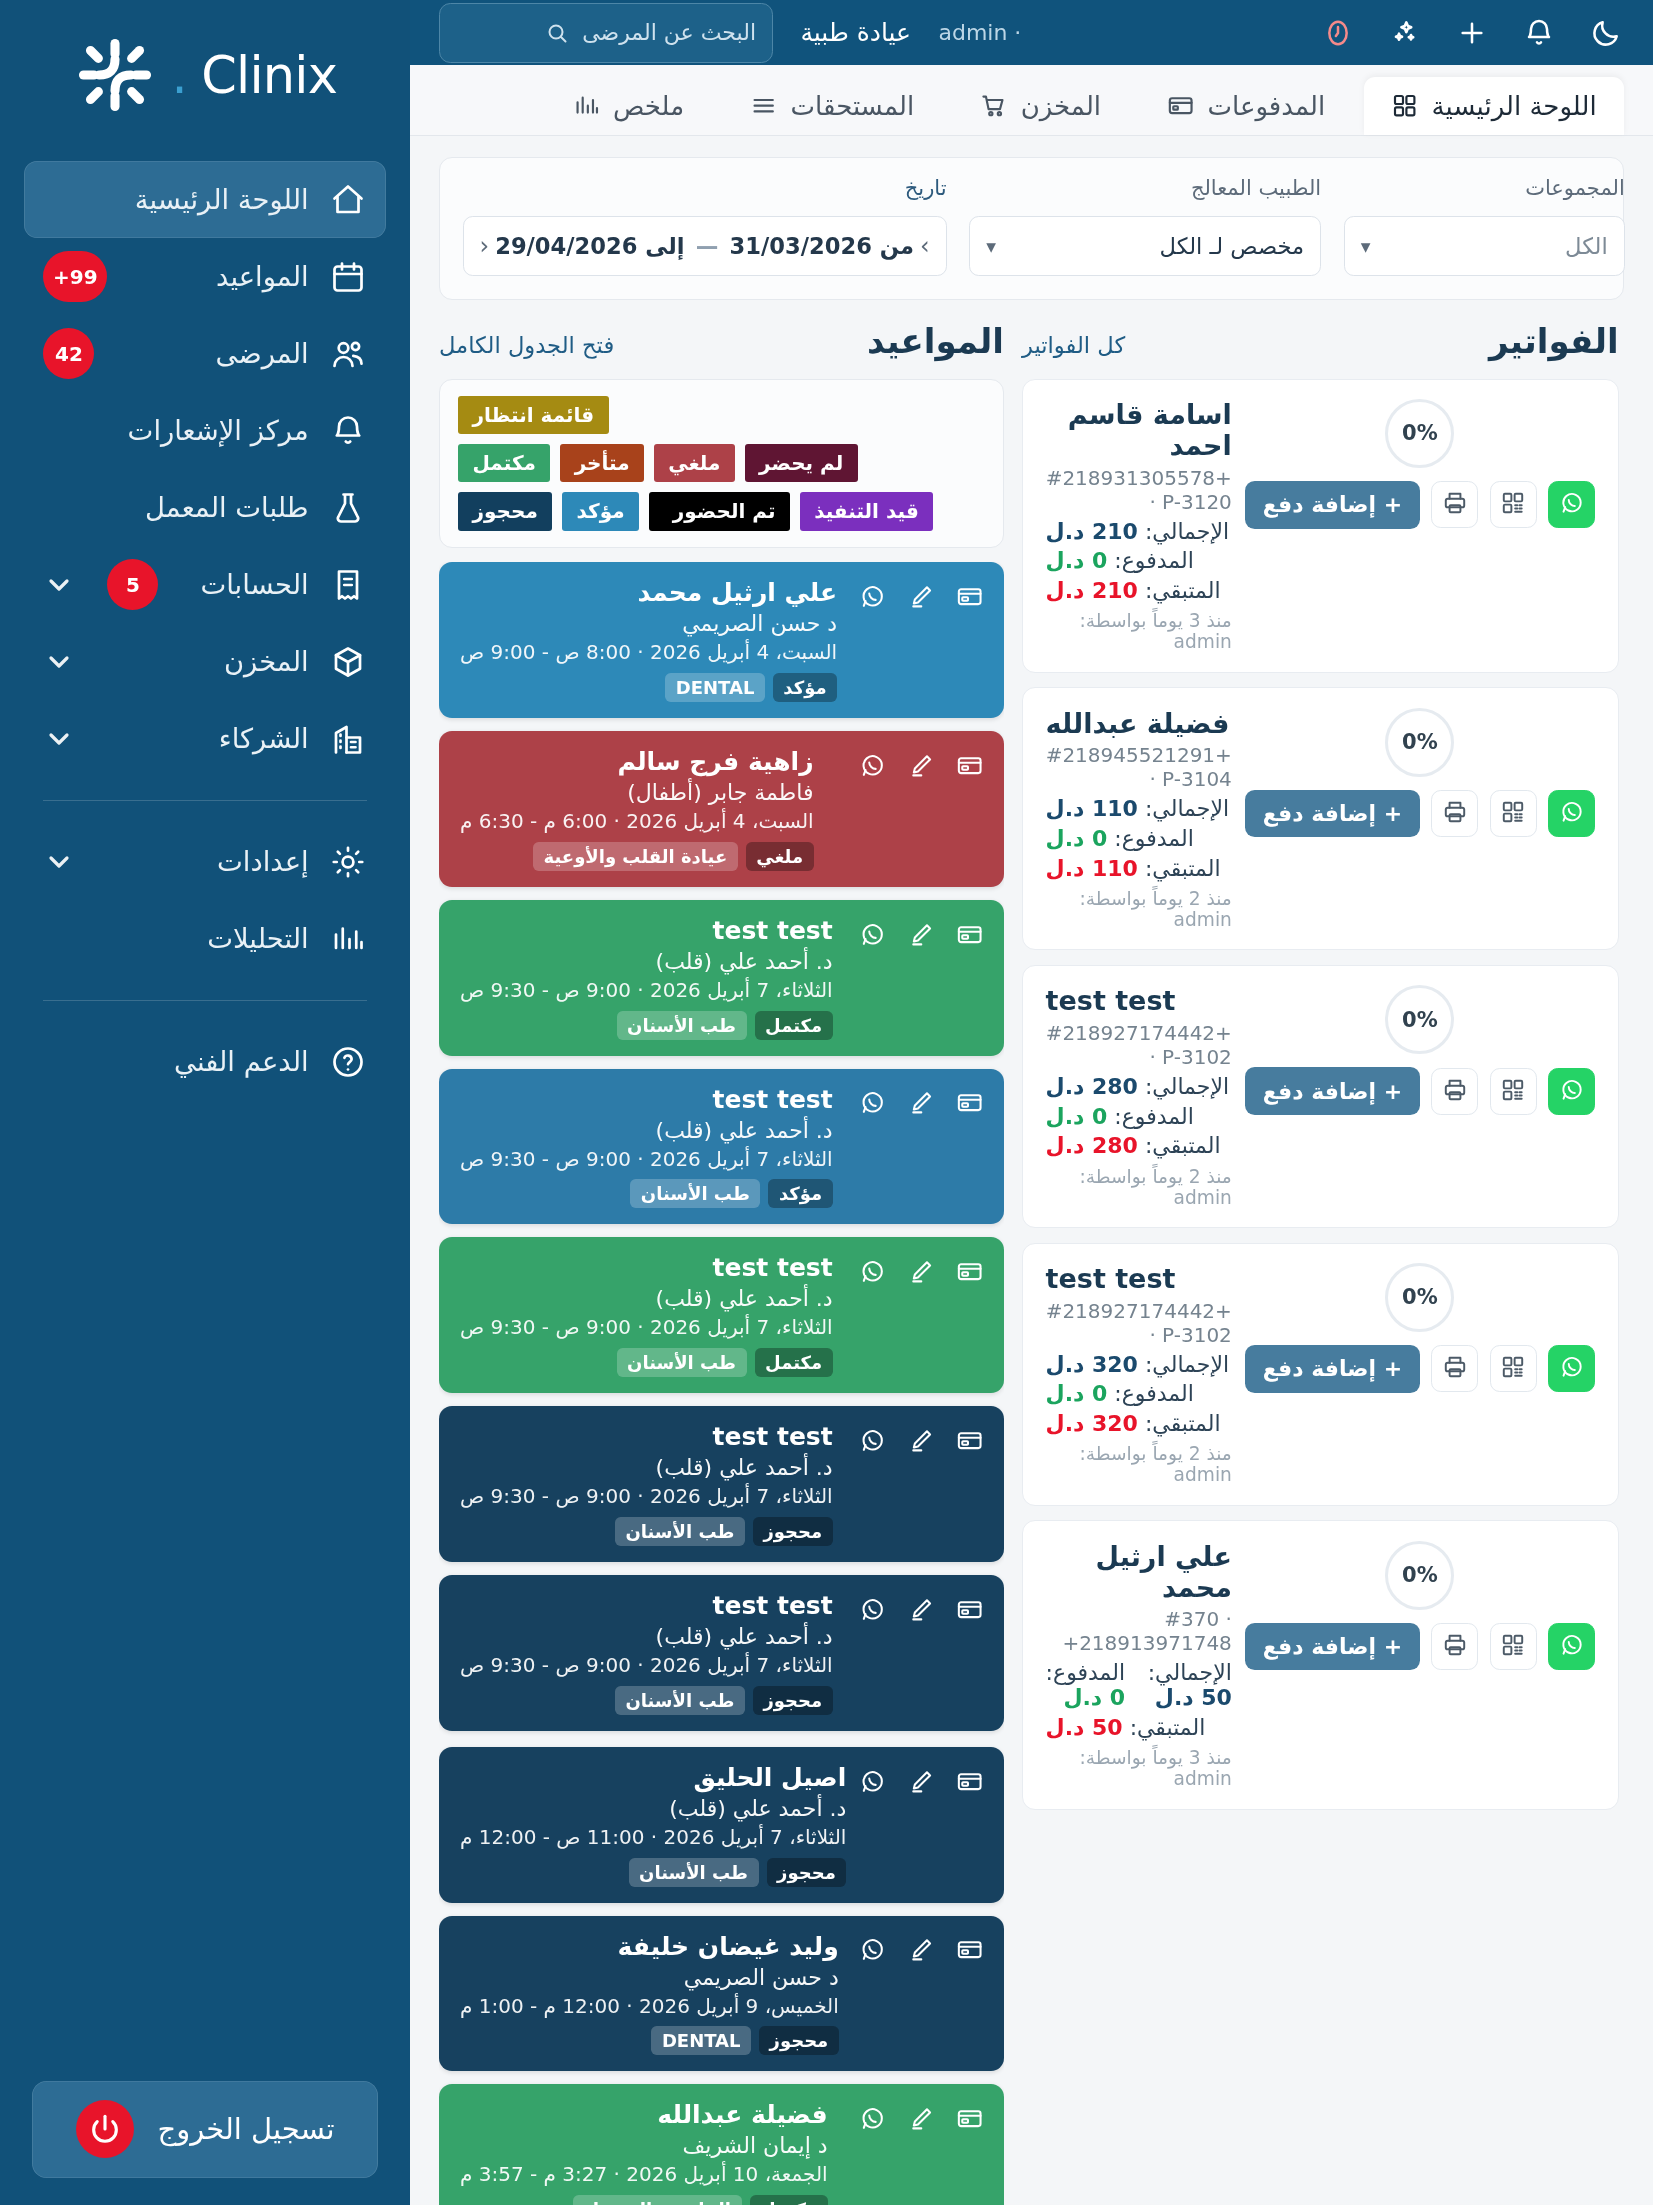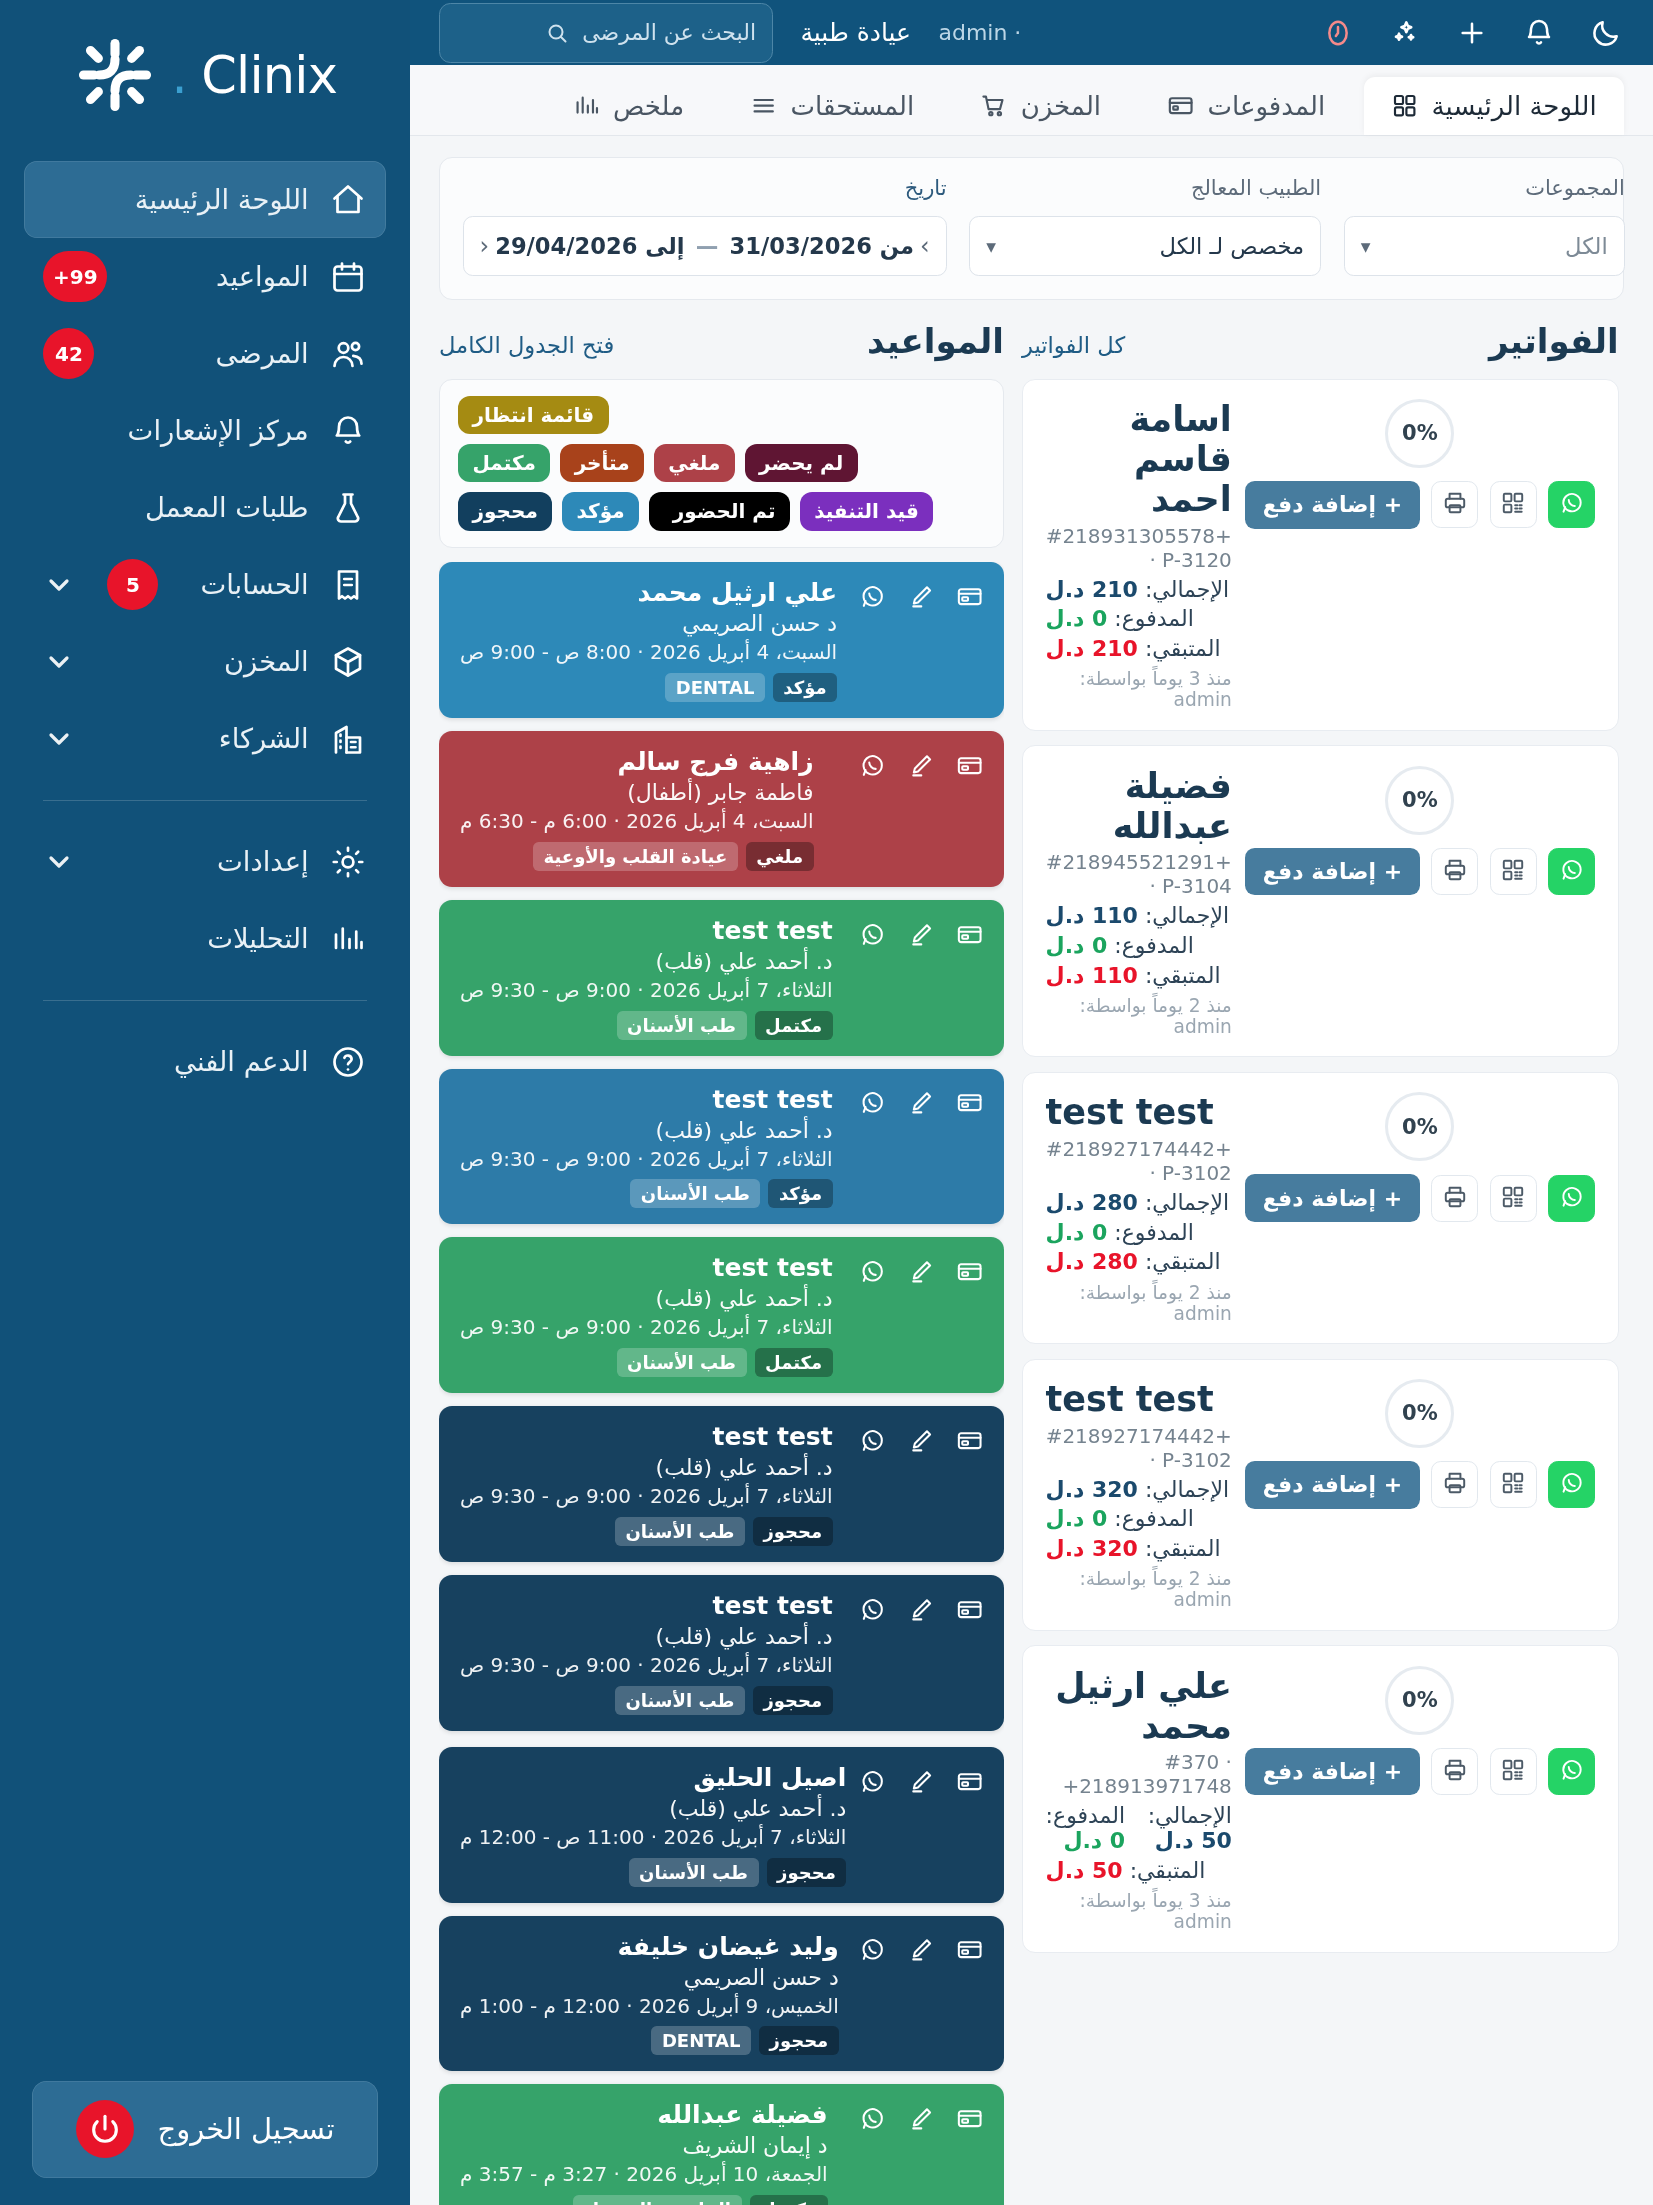--- a/index.html
+++ b/index.html
@@ -120,21 +120,21 @@
 
   .sec-head { display: flex; align-items: baseline; justify-content: space-between; margin-bottom: 18px; }
   .sec-title { font-size: 34px; font-weight: 700; color: #1b3a52; }
   .sec-link { font-size: 22.6px; color: #1f5c85; cursor: pointer; }
 
   .legend {
     background: #fbfcfd; border: 0.8px solid #e5e9ee; border-radius: 13px;
     padding: 16px 18px; display:flex; flex-wrap: wrap-reverse; gap: 9.7px; justify-content: flex-start;
     flex-direction: row-reverse; margin-bottom: 14.5px;
   }
-  .chip { color:#fff; font-size: 20px; font-weight: 700; border-radius: 12px; padding: 7.3px 14.5px; white-space: nowrap; }
+  .chip { color:#fff; font-size: 20px; font-weight: 700; border-radius: 3px; padding: 7.3px 14.5px; white-space: nowrap; }
 
   .appt {
     border-radius: 13px; padding: 16px 21px; margin-bottom: 13px; color: #fff;
     display: flex; flex-direction: row-reverse; justify-content: space-between; align-items: flex-start;
     box-shadow: 0 1.6px 4px rgba(0,0,0,.10);
   }
   .appt-info { display:flex; flex-direction: column; align-items: flex-start; gap: 4px; text-align: right; }
   .a-name { font-size: 25px; font-weight: 700; }
   .a-doc { font-size: 22px; opacity: .96; }
   .a-time { font-size: 20px; opacity: .93; }
@@ -152,21 +152,21 @@
   .inv-left { display:flex; flex-direction: column; align-items: center; gap: 13px; }
   .ring { width: 69px; height: 69px; border-radius: 50%; border: 3.2px solid #e6ebf0; display:flex; align-items:center; justify-content:center; }
   .ring span { font-size: 21px; font-weight: 700; color: #31424f; }
   .inv-btns { display: flex; flex-direction: row-reverse; gap: 11.3px; align-items: center; }
   .btn-pay { background: #477c9e; color:#fff; font-size: 22px; font-weight:700; border-radius: 9.7px; padding: 11.3px 18px; white-space:nowrap; cursor:pointer; }
   .icon-btn { width: 47px; height: 47px; border: 0.8px solid #e2e8ee; border-radius: 9.7px; display:flex; align-items:center; justify-content:center; background:#fff; cursor:pointer;}
   .icon-btn svg { width: 26px; height: 26px; stroke:#4c5a67; fill:none; stroke-width:1.8; stroke-linecap:round; stroke-linejoin:round;}
   .icon-btn.wa { background: #25D366; border-color:#25D366; }
   .icon-btn.wa svg { stroke:#fff; }
   .inv-right { display:flex; flex-direction: column; align-items: flex-end; gap: 4.8px; text-align: right; }
-  .i-name { font-size: 35px; font-weight: 700; color: #1b3a52; }
+  .i-name { font-size: 27px; font-weight: 700; color: #1b3a52; }
   .i-meta { font-size: 20px; color: #75838f; direction: ltr; }
   .i-line { font-size: 22px; color: #2d4356; }
   .i-line b { font-weight: 700; }
   .i-total b { color: #1b4a6d; }
   .i-paid b { color: #1ba45e; }
   .i-due b { color: #e8142a; }
   .i-rows { display:flex; flex-direction: row-reverse; gap: 22.6px; }
   .i-foot { font-size: 18.6px; color: #9aa6b1; margin-top: 2.4px; }
   .scrollfade { flex:1; overflow: hidden; }
 </style>

